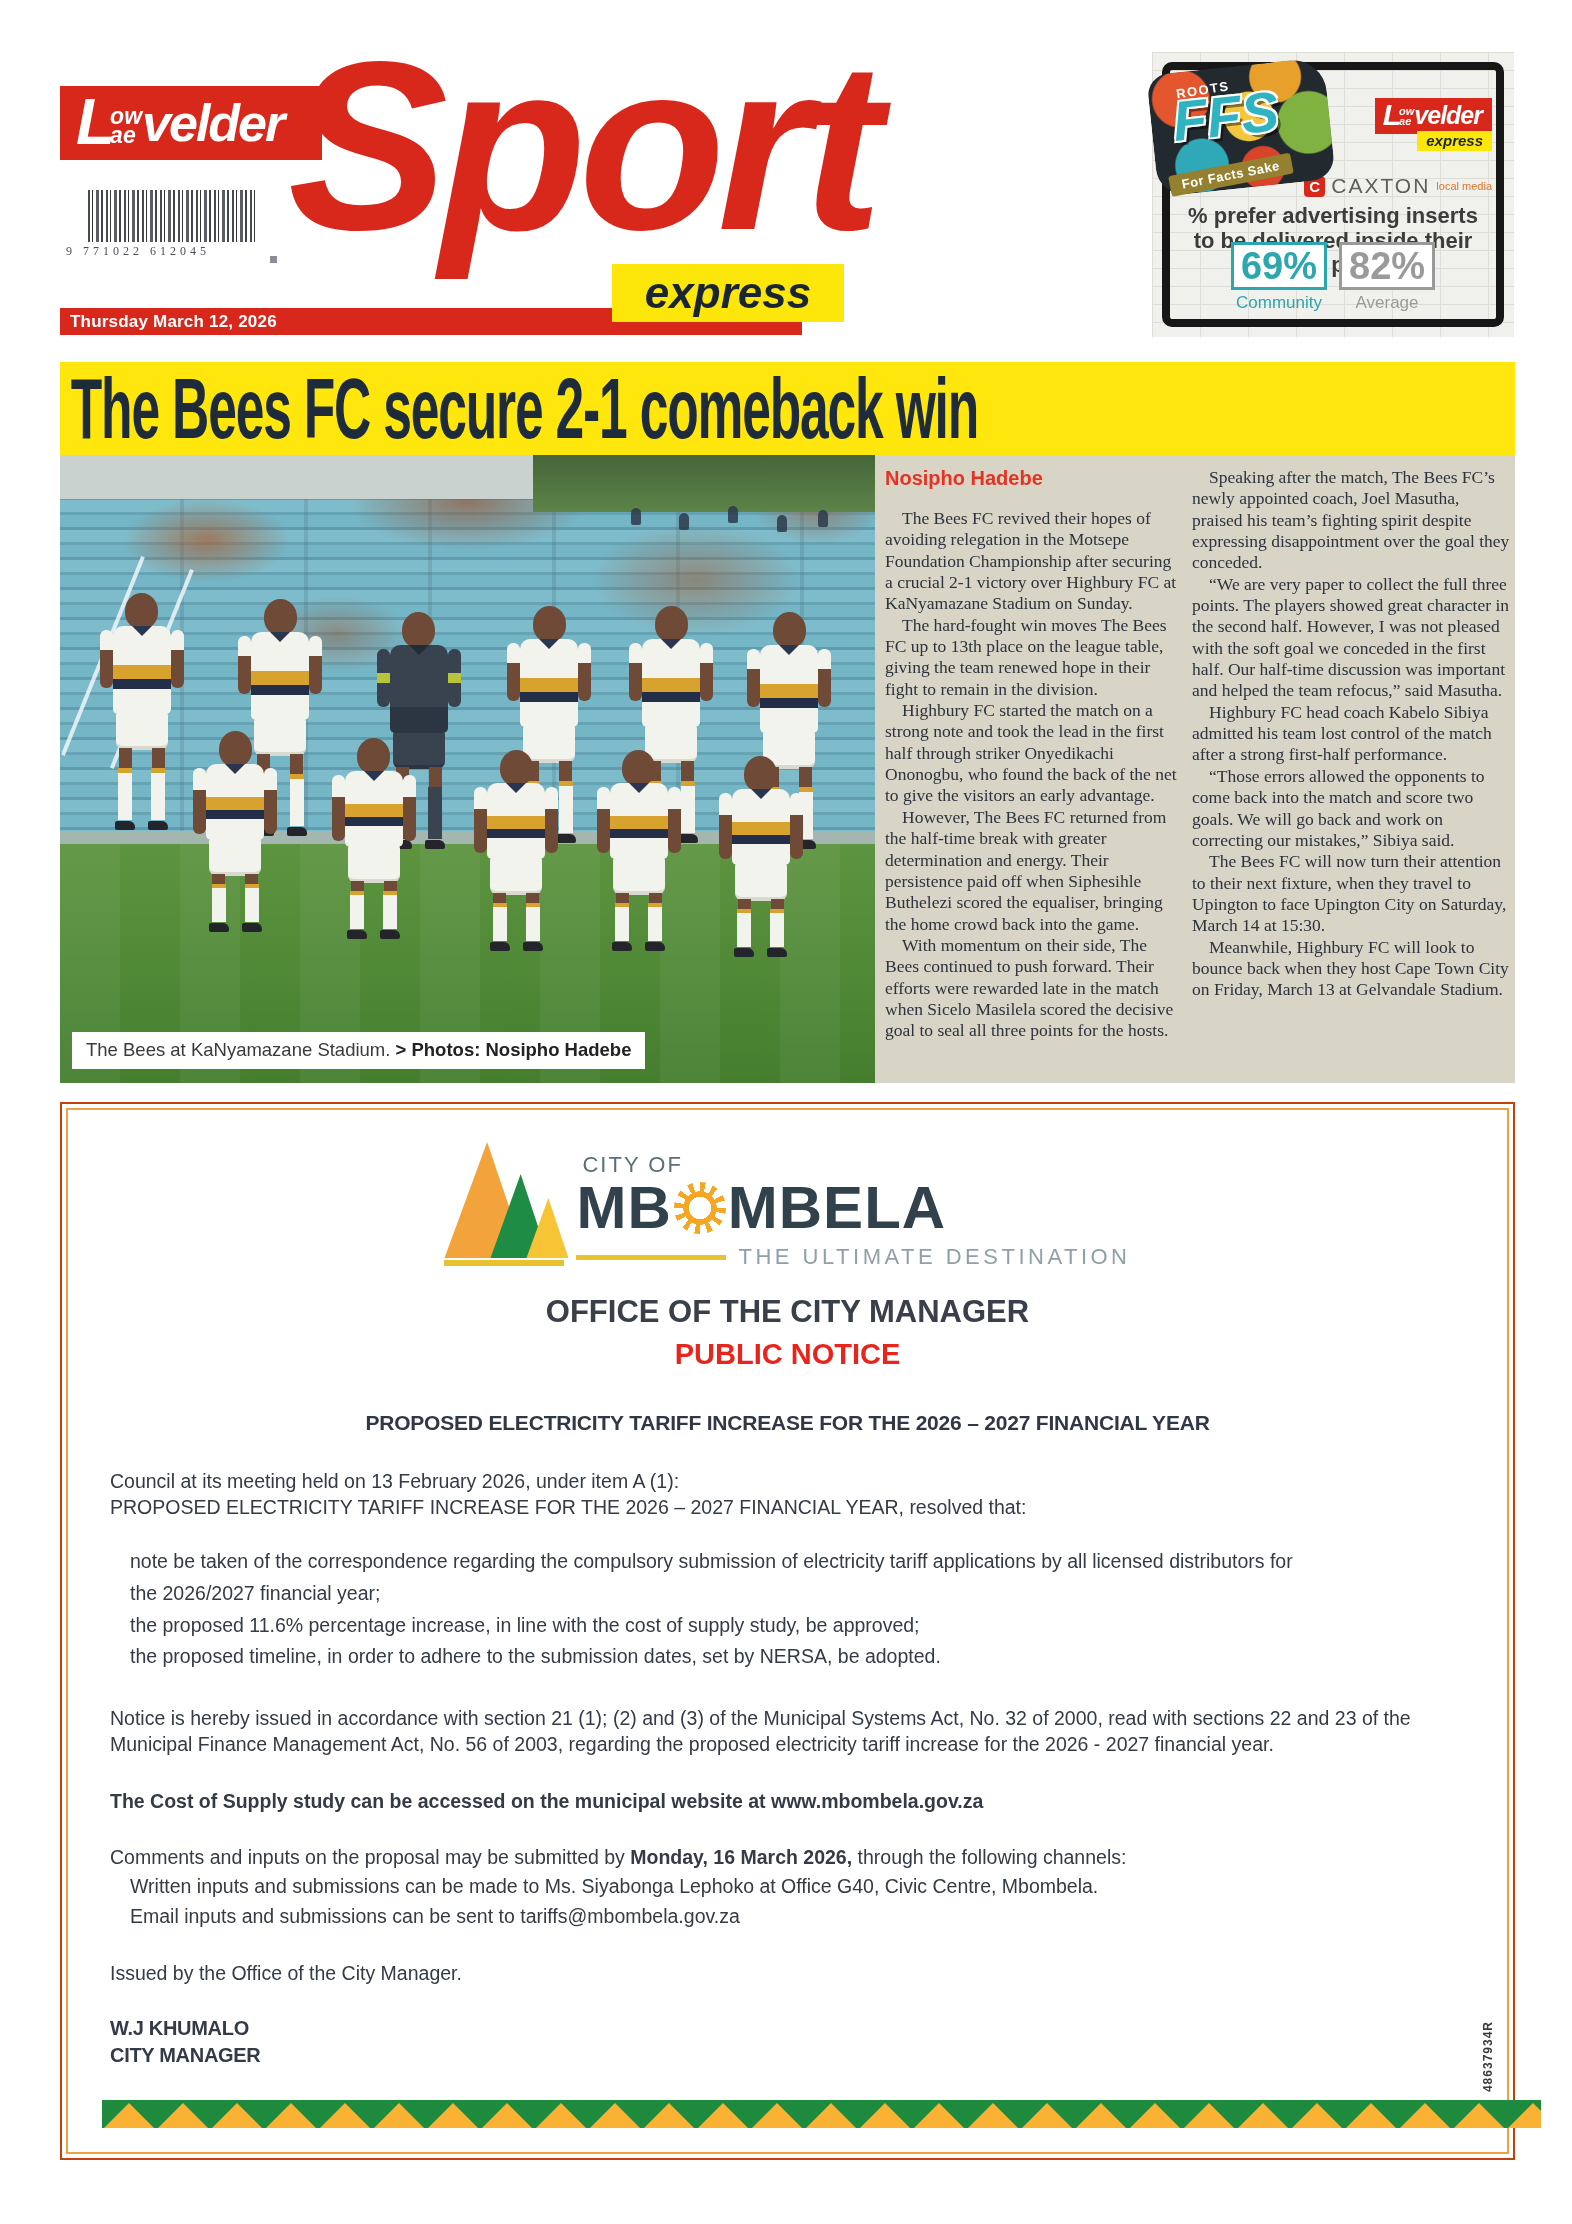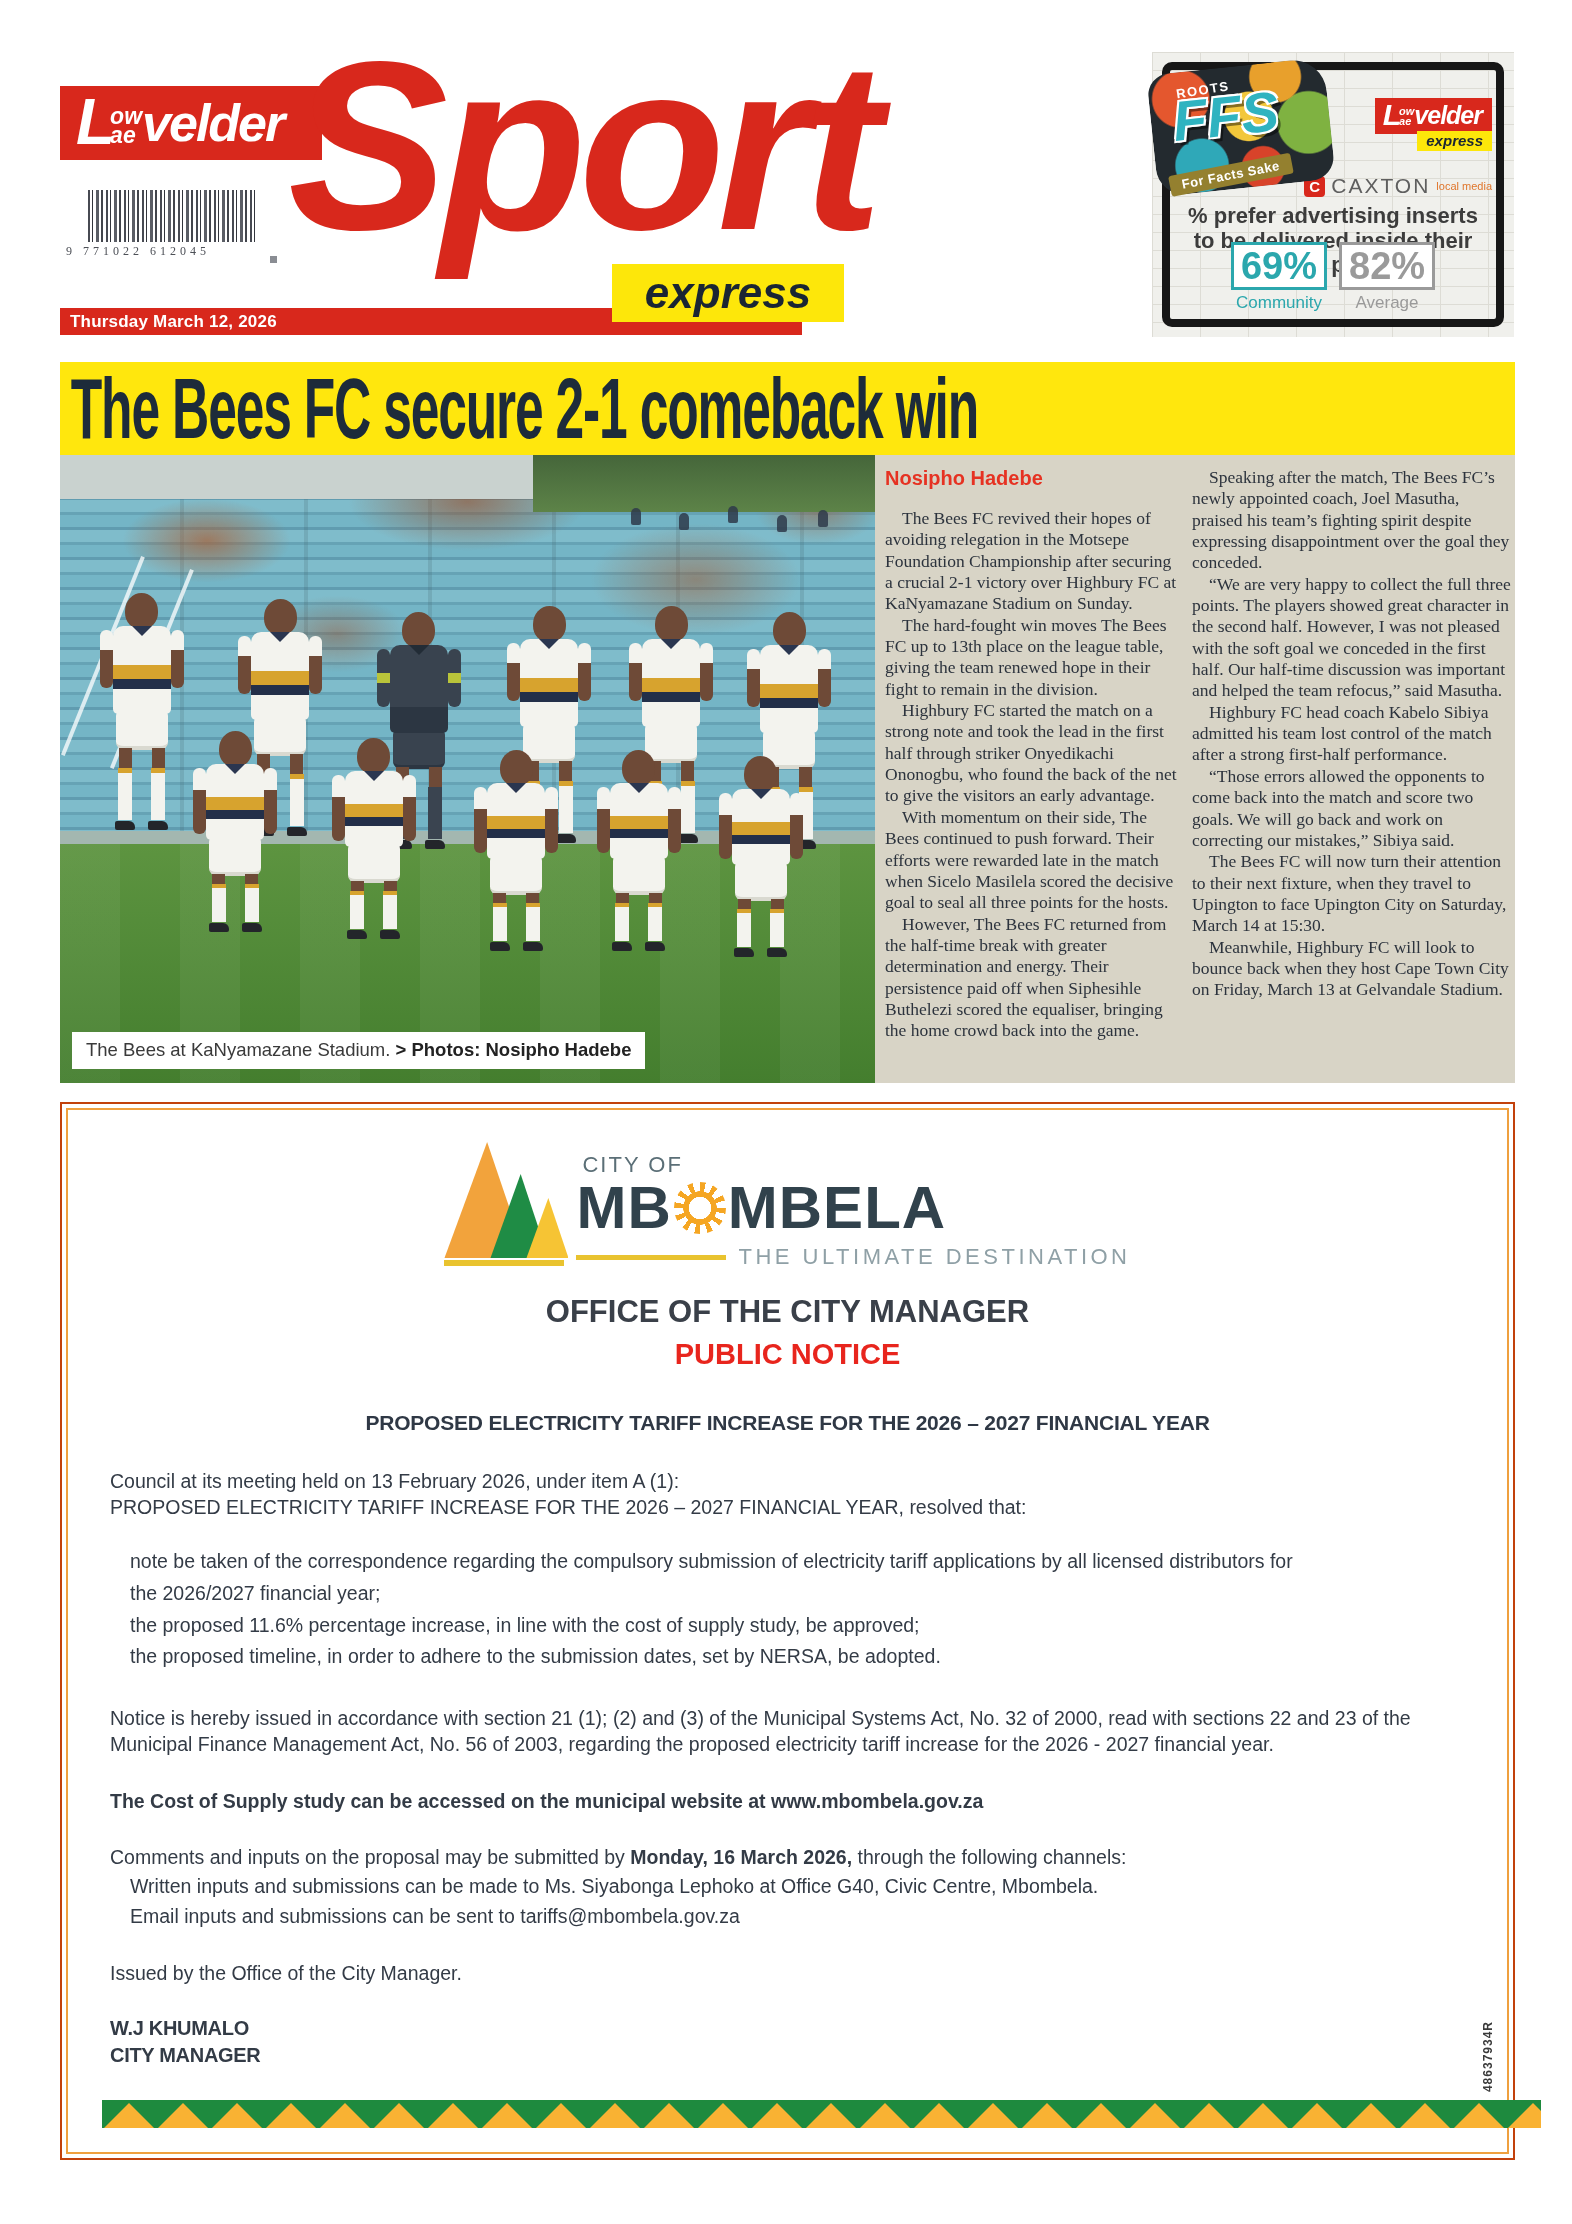--- a/index.html
+++ b/index.html
@@ -475,29 +475,29 @@
         <span>The Bees at KaNyamazane Stadium. </span><b>&gt; Photos: Nosipho Hadebe</b>
       </div>
     </div>
     <div class="article-col col-1">
       <div class="byline">Nosipho Hadebe</div>
       <div>
 
       <p class="body-par">The Bees FC revived their hopes of avoiding relegation in the Motsepe Foundation Championship after securing a crucial 2-1 victory over Highbury FC at KaNyamazane Stadium on Sunday.</p>
           <p class="body-par">The hard-fought win moves The Bees FC up to 13th place on the league table, giving the team renewed hope in their fight to remain in the division.</p>
           <p class="body-par">Highbury FC started the match on a strong note and took the lead in the first half through striker Onyedikachi Ononogbu, who found the back of the net to give the visitors an early advantage.</p>
+          <p class="body-par">However, The Bees FC returned from the half-time break with greater determination and energy. Their persistence paid off when Siphesihle Buthelezi scored the equaliser, bringing the home crowd back into the game.</p>
           <p class="body-par">With momentum on their side, The Bees continued to push forward. Their efforts were rewarded late in the match when Sicelo Masilela scored the decisive goal to seal all three points for the hosts.</p>
-          <p class="body-par">However, The Bees FC returned from the half-time break with greater determination and energy. Their persistence paid off when Siphesihle Buthelezi scored the equaliser, bringing the home crowd back into the game.</p>
         </div>
     </div>
     <div class="article-col col-2">
       <div>
 
       <p class="body-par">Speaking after the match, The Bees FC’s newly appointed coach, Joel Masutha, praised his team’s fighting spirit despite expressing disappointment over the goal they conceded.</p>
-          <p class="body-par">“We are very happy to collect the full three points. The players showed great character in the second half. However, I was not pleased with the soft goal we conceded in the first half. Our half-time discussion was important and helped the team refocus,” said Masutha.</p>
+          <p class="body-par">“We are very paper to collect the full three points. The players showed great character in the second half. However, I was not pleased with the soft goal we conceded in the first half. Our half-time discussion was important and helped the team refocus,” said Masutha.</p>
           <p class="body-par">Highbury FC head coach Kabelo Sibiya admitted his team lost control of the match after a strong first-half performance.</p>
           <p class="body-par">“Those errors allowed the opponents to come back into the match and score two goals. We will go back and work on correcting our mistakes,” Sibiya said.</p>
           <p class="body-par">The Bees FC will now turn their attention to their next fixture, when they travel to Upington to face Upington City on Saturday, March 14 at 15:30.</p>
           <p class="body-par">Meanwhile, Highbury FC will look to bounce back when they host Cape Town City on Friday, March 13 at Gelvandale Stadium.</p>
         </div>
     </div>
   </div>
 
   <div class="notice-box">
     <div class="notice-inner">

